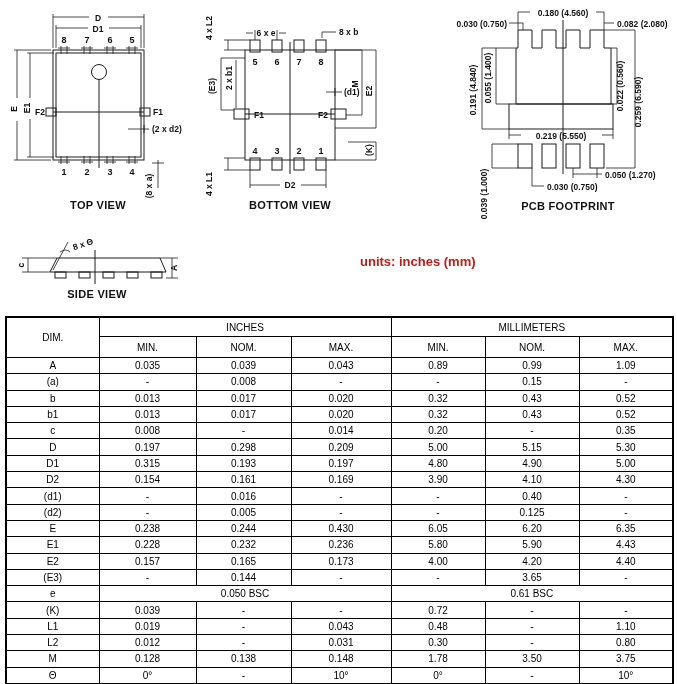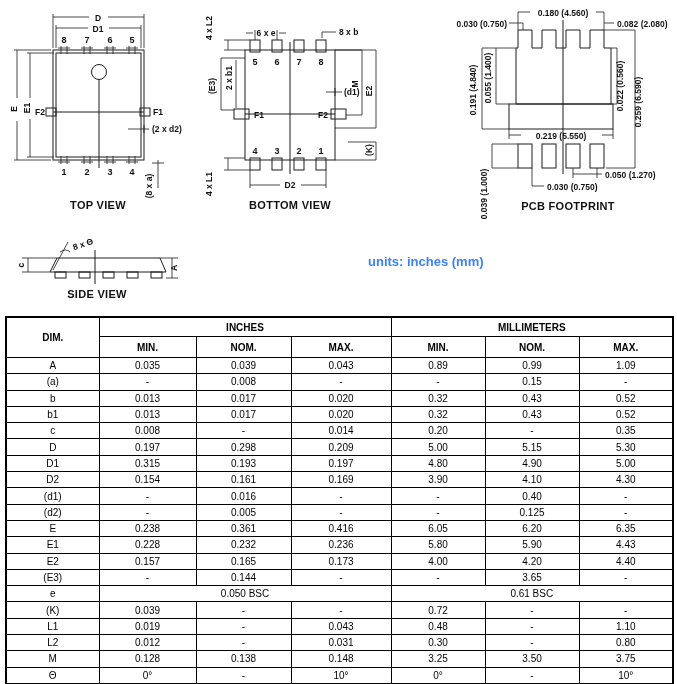--- a/index.html
+++ b/index.html
@@ -4,26 +4,26 @@
 <style>
   html,body{margin:0;padding:0;background:#fff;}
   #stage{position:relative;width:677px;height:684px;background:#ffffff;overflow:hidden;
          font-family:"Liberation Sans",sans-serif;}
   .drw{position:absolute;}
   .drw path,.drw rect,.drw line,.drw circle,.drw polygon{stroke:#1c1c1c;fill:none;stroke-width:1;}
   .drw .dl path,.drw .dl line{stroke-width:0.8;}
   .drw text{font-family:"Liberation Sans",sans-serif;font-weight:bold;font-size:8.5px;fill:#111;stroke:none;}
   .drw text.pin{font-size:9px;}
   .drw text.ttl{font-size:11px;letter-spacing:0.3px;}
-  #units-note{position:absolute;left:368px;top:254px;font-weight:bold;font-size:13px;color:#3b82f6;}
+  #units-note{position:absolute;left:360px;top:254px;font-weight:bold;font-size:13px;color:#b91c1c;}
   #dim-table{position:absolute;left:5px;top:316px;width:667px;border-collapse:collapse;
              table-layout:fixed;font-size:10px;color:#000;border:2px solid #000;}
   #dim-table td,#dim-table th{border:1px solid #000;text-align:center;vertical-align:middle;
              padding:0;overflow:hidden;white-space:nowrap;}
-  #dim-table thead th{font-weight:bold;}
+  #dim-table thead th{font-weight:normal;}
   #dim-table .hr1 th{height:18px;}
   #dim-table .hr2 th{height:20px;}
   #dim-table tbody td{height:15.3px;font-weight:normal;}
 </style>
 </head>
 <body>
 
 <div id="stage">
 
   <svg class="drw" style="left:2px;top:2px;" width="200" height="216" viewBox="0 0 200 216">
@@ -300,22 +300,22 @@
           <td>-</td>
           <td>0.005</td>
           <td>-</td>
           <td>-</td>
           <td>0.125</td>
           <td>-</td>
         </tr>
         <tr>
           <td>E</td>
           <td>0.238</td>
-          <td>0.361</td>
-          <td>0.416</td>
+          <td>0.244</td>
+          <td>0.430</td>
           <td>6.05</td>
           <td>6.20</td>
           <td>6.35</td>
         </tr>
         <tr>
           <td>E1</td>
           <td>0.228</td>
           <td>0.232</td>
           <td>0.236</td>
           <td>5.80</td>
@@ -370,21 +370,21 @@
           <td>0.031</td>
           <td>0.30</td>
           <td>-</td>
           <td>0.80</td>
         </tr>
         <tr>
           <td>M</td>
           <td>0.128</td>
           <td>0.138</td>
           <td>0.148</td>
-          <td>3.25</td>
+          <td>1.78</td>
           <td>3.50</td>
           <td>3.75</td>
         </tr>
         <tr>
           <td>Θ</td>
           <td>0°</td>
           <td>-</td>
           <td>10°</td>
           <td>0°</td>
           <td>-</td>

